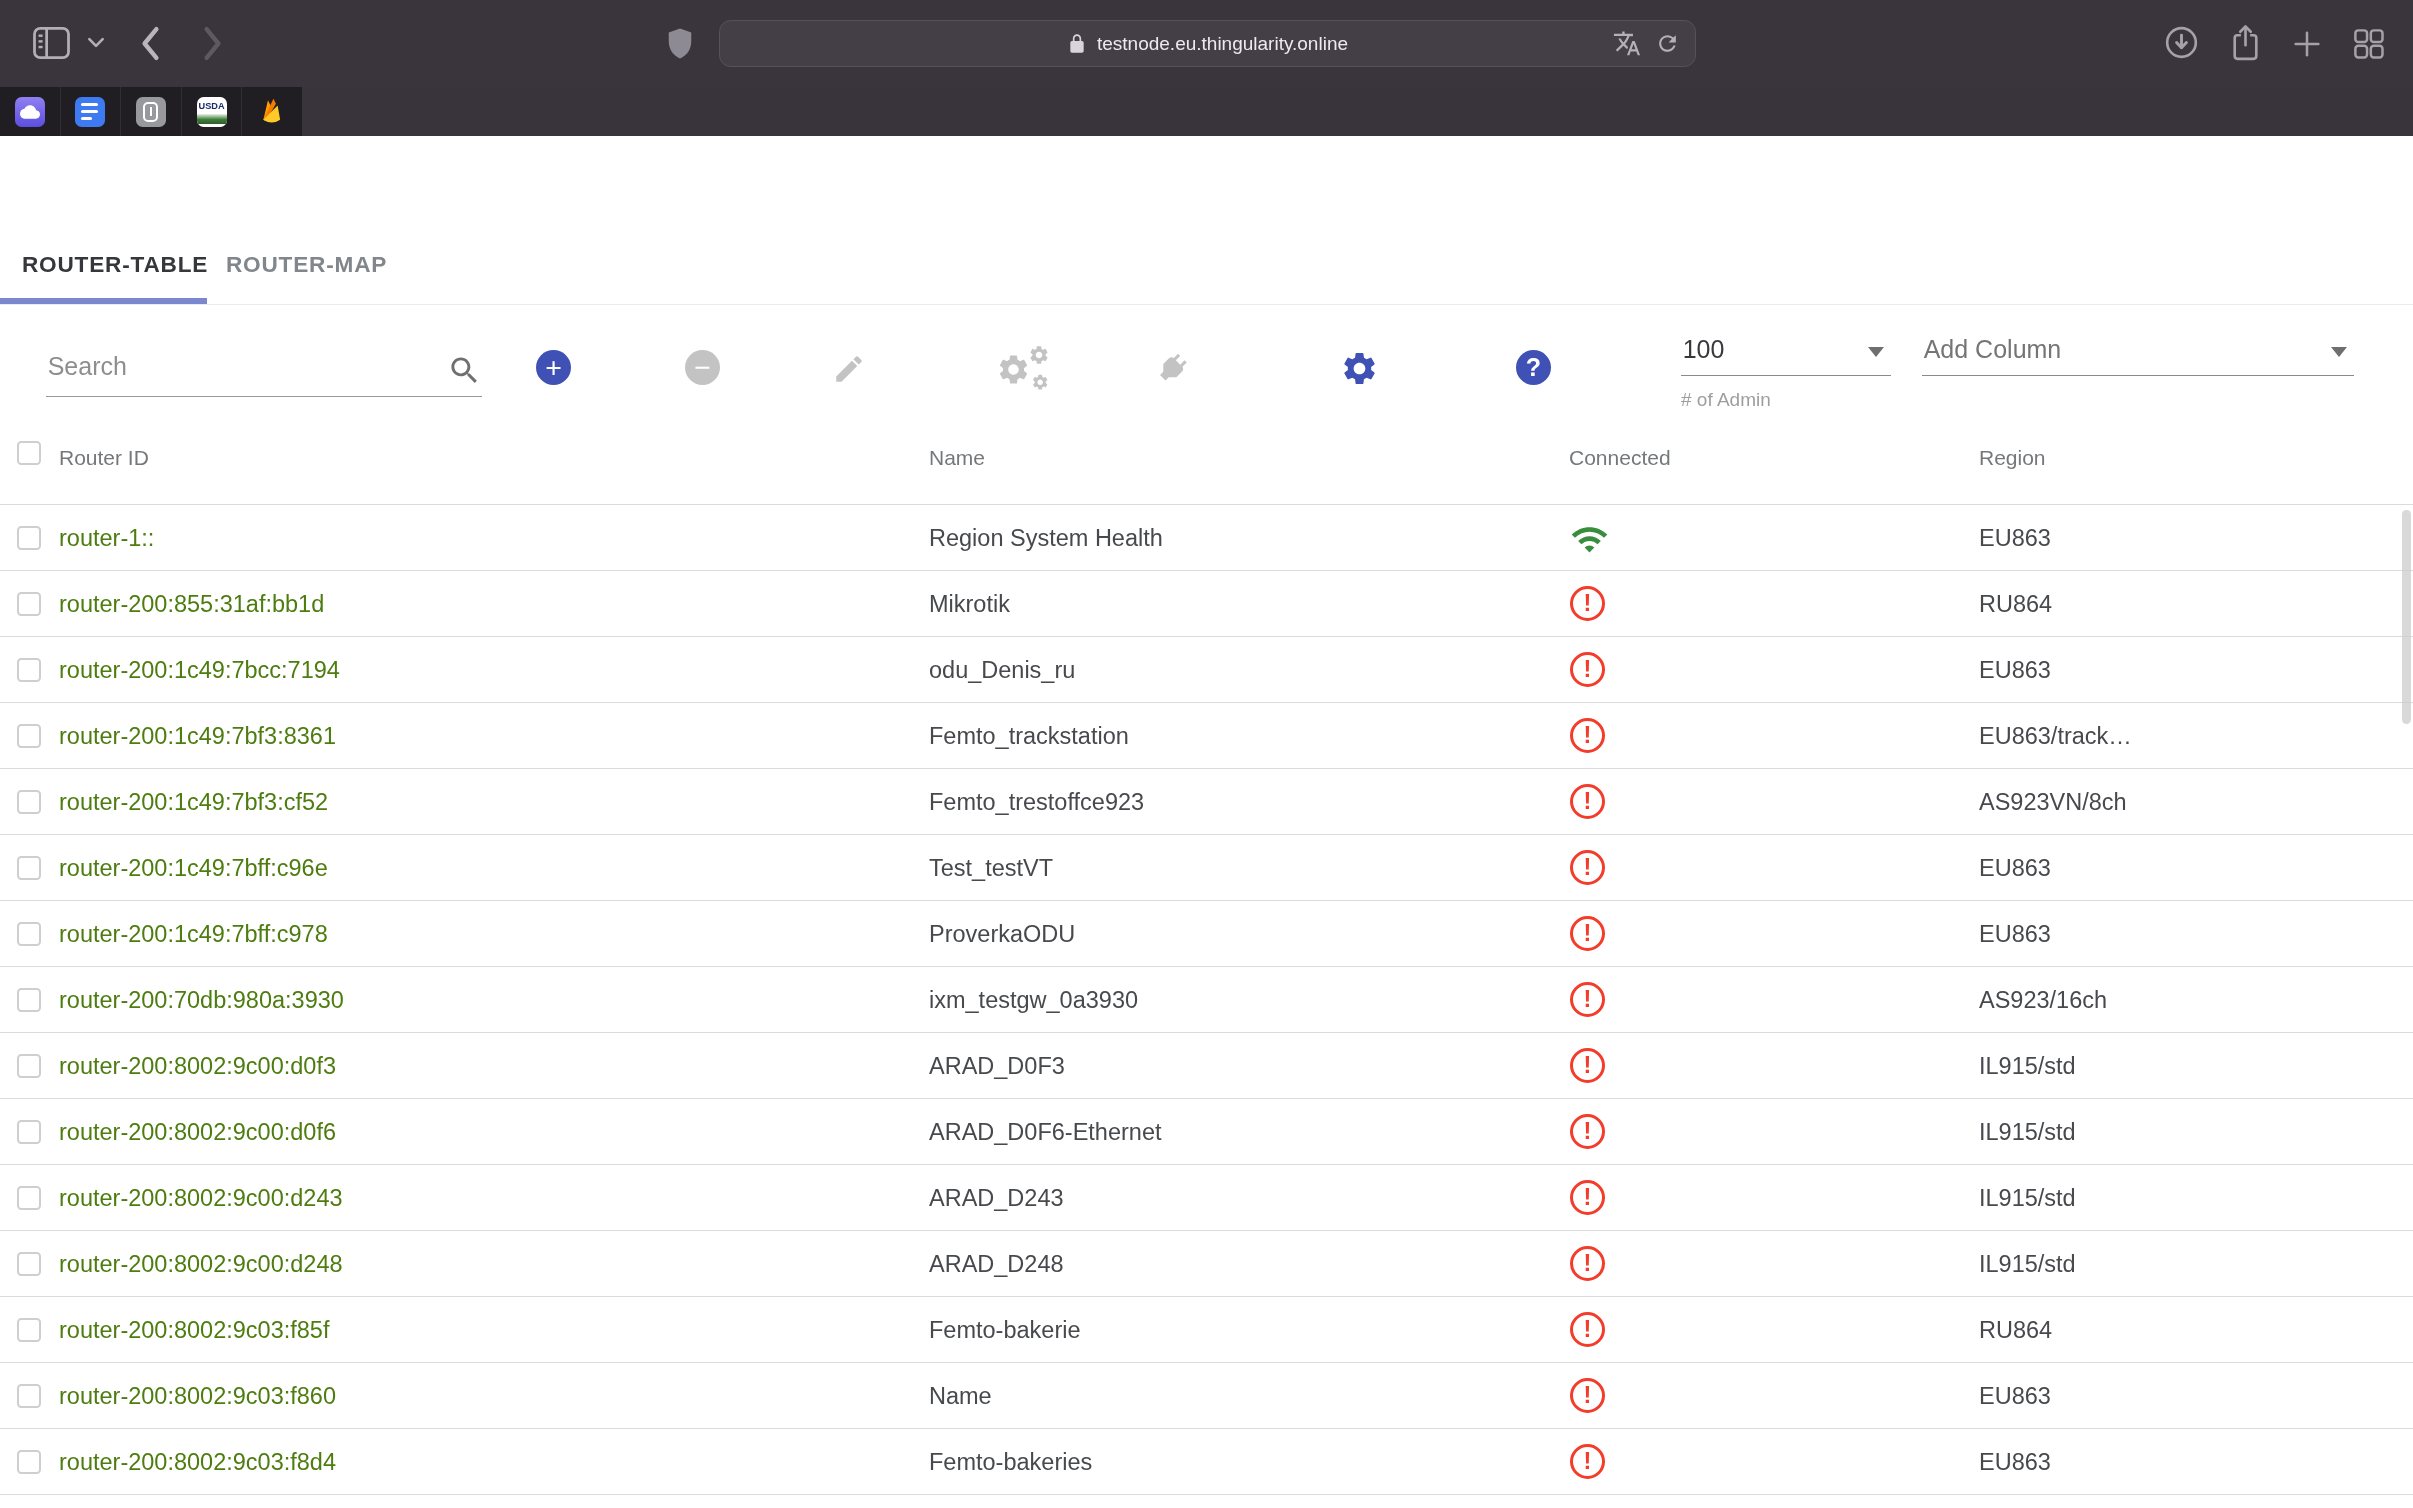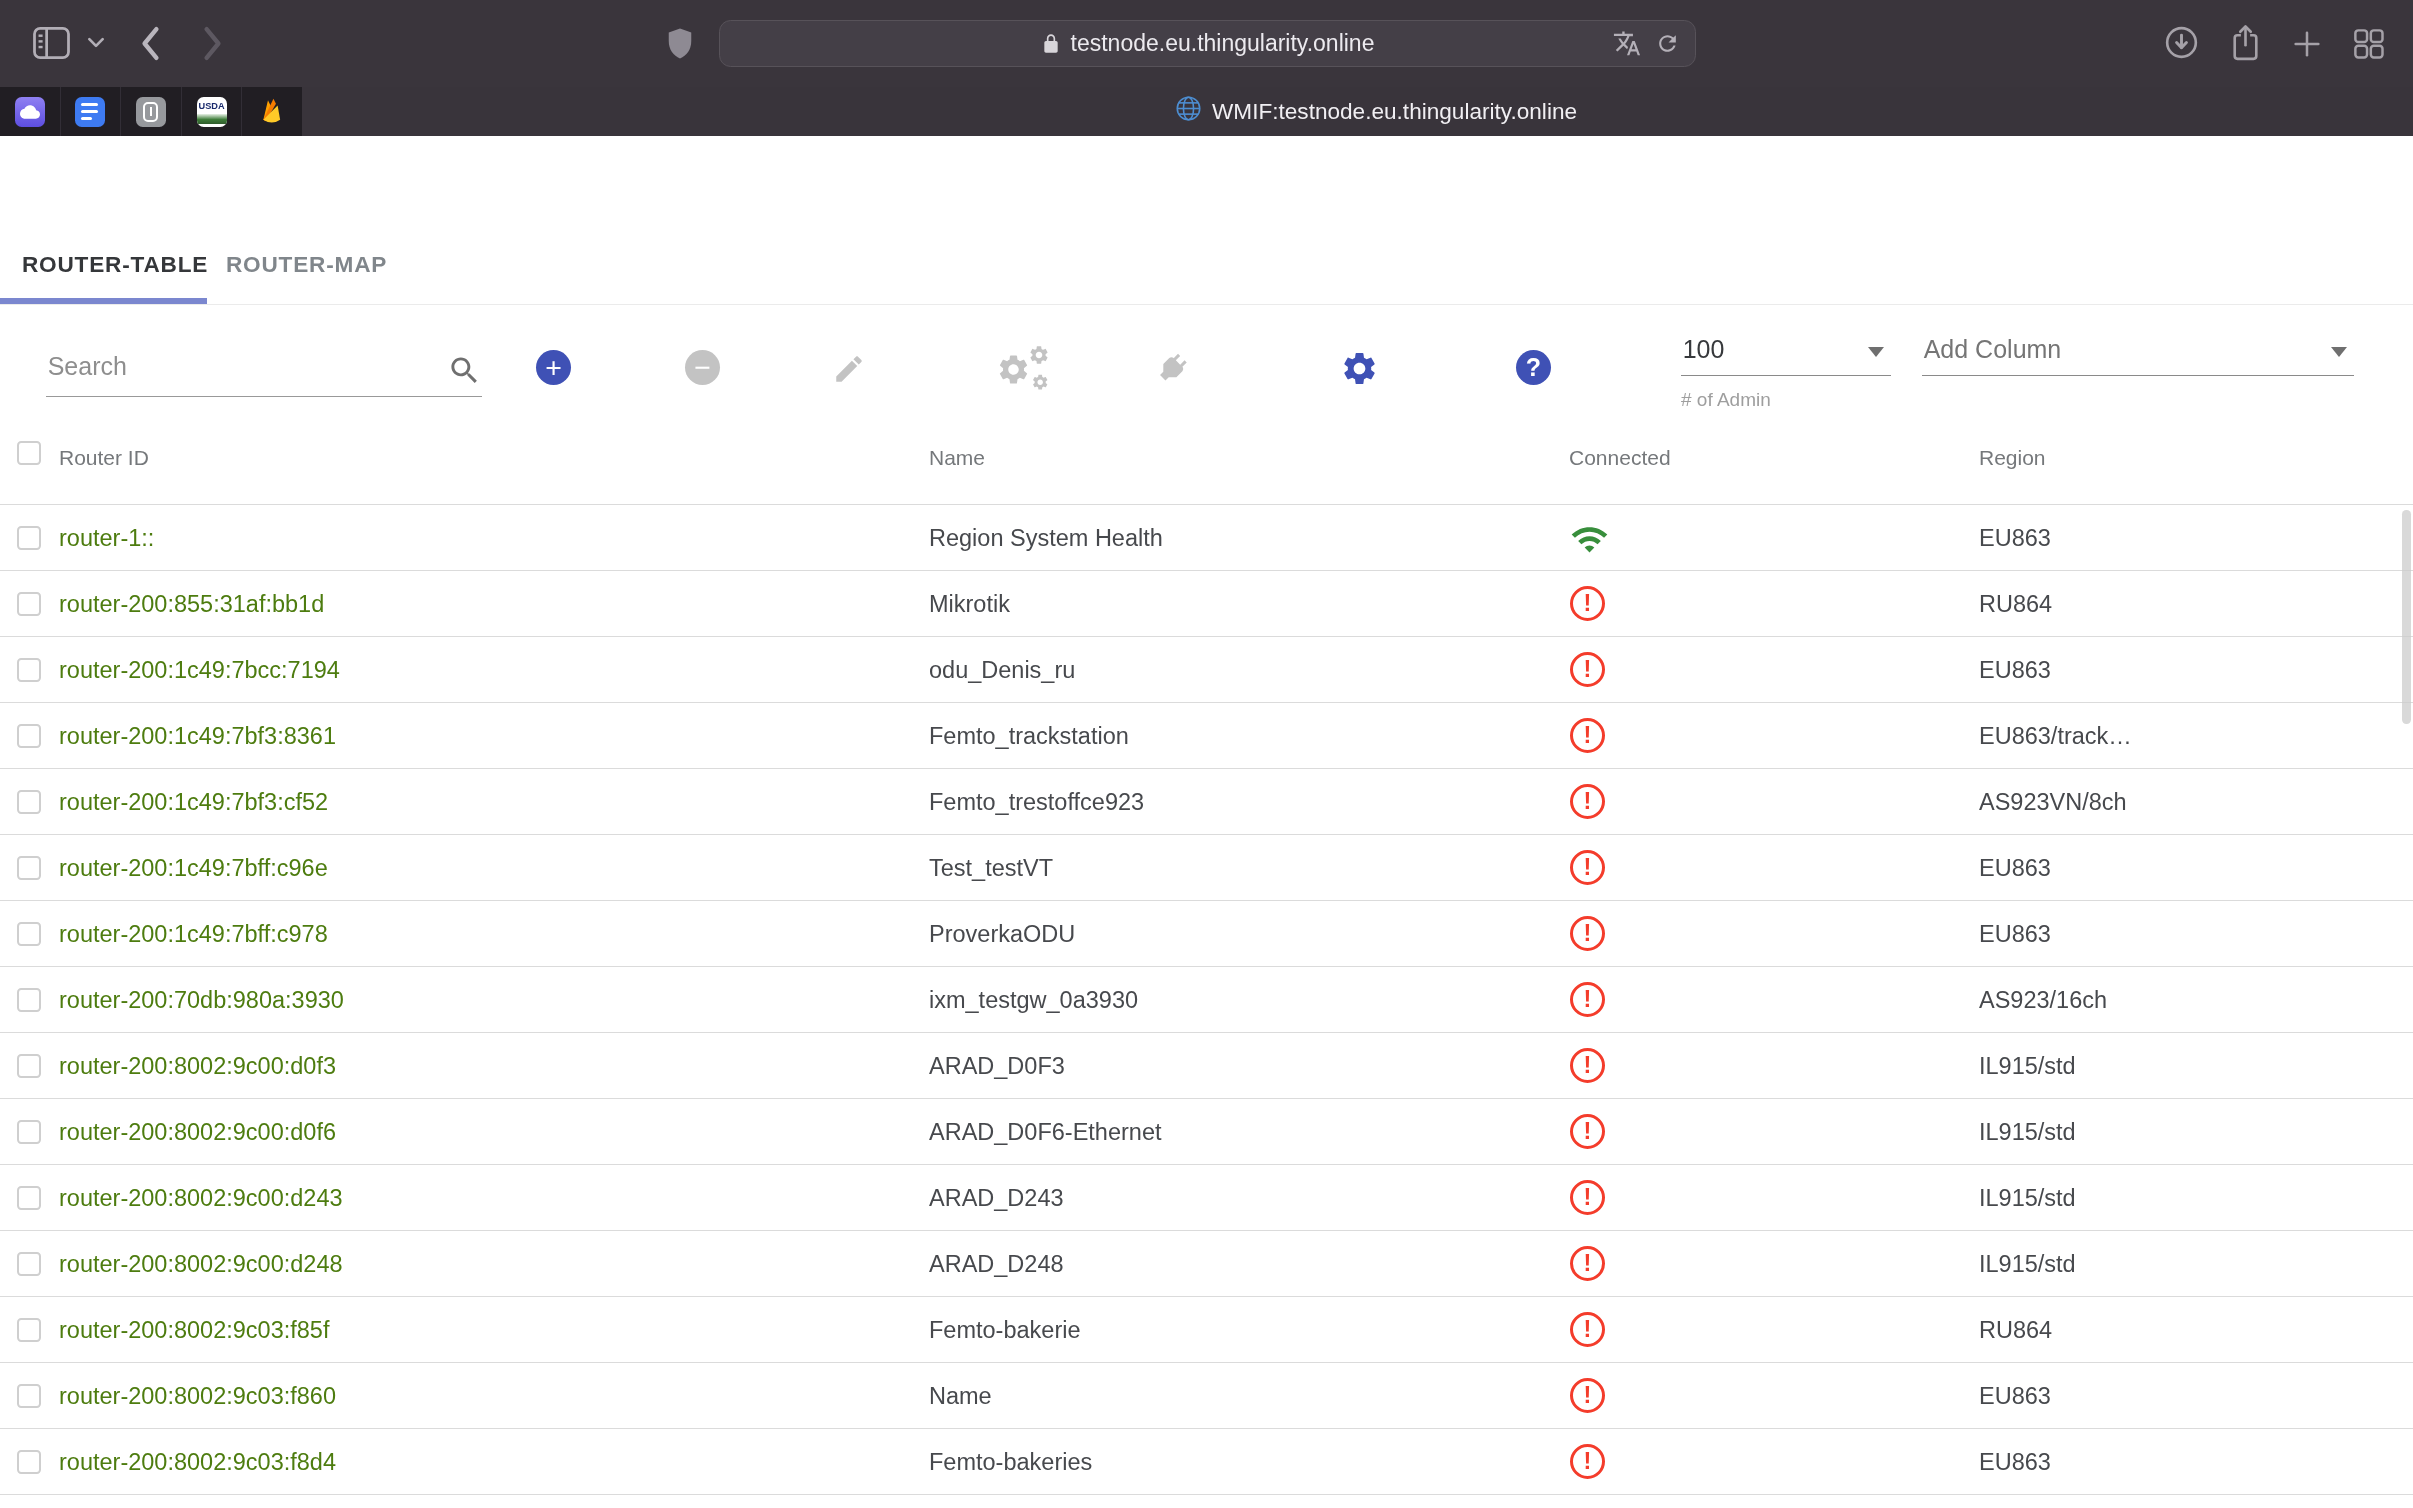--- a/index.html
+++ b/index.html
@@ -11,21 +11,21 @@
   .abs { position:absolute; }
 
   
   .chrome { position:absolute; left:0; top:0; width:2413px; height:87px; background:#3a353c; }
   .chrome svg { display:block; }
 
   .urlbar {
     position:absolute; left:719px; top:20px; width:977px; height:47px;
     background:#443f47; border:1.7px solid #575259; border-radius:11.7px;
     display:flex; align-items:center; justify-content:center; gap:10px;
-    color:#eceaef; font-size:23px;
+    color:#eceaef; font-size:19px;
   }
   .urlbar .side { position:absolute; top:0; height:100%; display:flex; align-items:center; gap:11.7px; }
   .urlbar .side.r { right:15px; }
 
   
   .tabstrip { position:absolute; left:0; top:87px; width:2413px; height:49px; background:#39343b; }
   .pinned { position:absolute; left:0; top:0; width:302px; height:49px; background:#211e23; display:flex; }
   .pincell { flex:1; display:flex; align-items:center; justify-content:center; border-right:1.7px solid #322e36; }
   .fav { width:30px; height:30px; border-radius:6.7px; display:flex; align-items:center; justify-content:center; overflow:hidden; }
   .fav-cloud { background:linear-gradient(180deg,#8f80f2,#5d4ee0); }
@@ -216,34 +216,20 @@
       <div class="pincell" style="border-right:none;">
         <span class="fav">
           <svg width="23.5" height="28.5" viewBox="0 0 28 34">
               <path d="M4 27 L9.5 4 L13 11 L6.5 28 Z" fill="#FFA000"></path>
               <path d="M4 27 L16 2 L19 8 L7 29 Z" fill="#F57C00"></path>
               <path d="M21 10 L24 27 Q14 34 4 27 Z" fill="#FFCA28"></path>
             </svg>
         </span>
       </div>
     </div>
-    <div class="tabtitle">
-      <span>
-        <svg width="27" height="27" viewBox="0 0 24 24">
-            <g fill="none" stroke="#4d8ed2" stroke-width="1.4">
-              <circle cx="12" cy="12" r="10"></circle>
-              <ellipse cx="12" cy="12" rx="4.5" ry="10"></ellipse>
-              <line x1="2" y1="12" x2="22" y2="12"></line>
-              <line x1="3.3" y1="7" x2="20.7" y2="7"></line>
-              <line x1="3.3" y1="17" x2="20.7" y2="17"></line>
-            </g>
-          </svg>
-      </span>
-      <span>WMIF:testnode.eu.thingularity.online</span>
-    </div>
   </div>
 
 
   <div class="viewtabs">
     <div class="vt active" style="left:22px;">ROUTER-TABLE</div>
     <div class="vt inactive" style="left:226px;">ROUTER-MAP</div>
     <div class="vt-underline"></div>
   </div>
 
   <div class="content">

